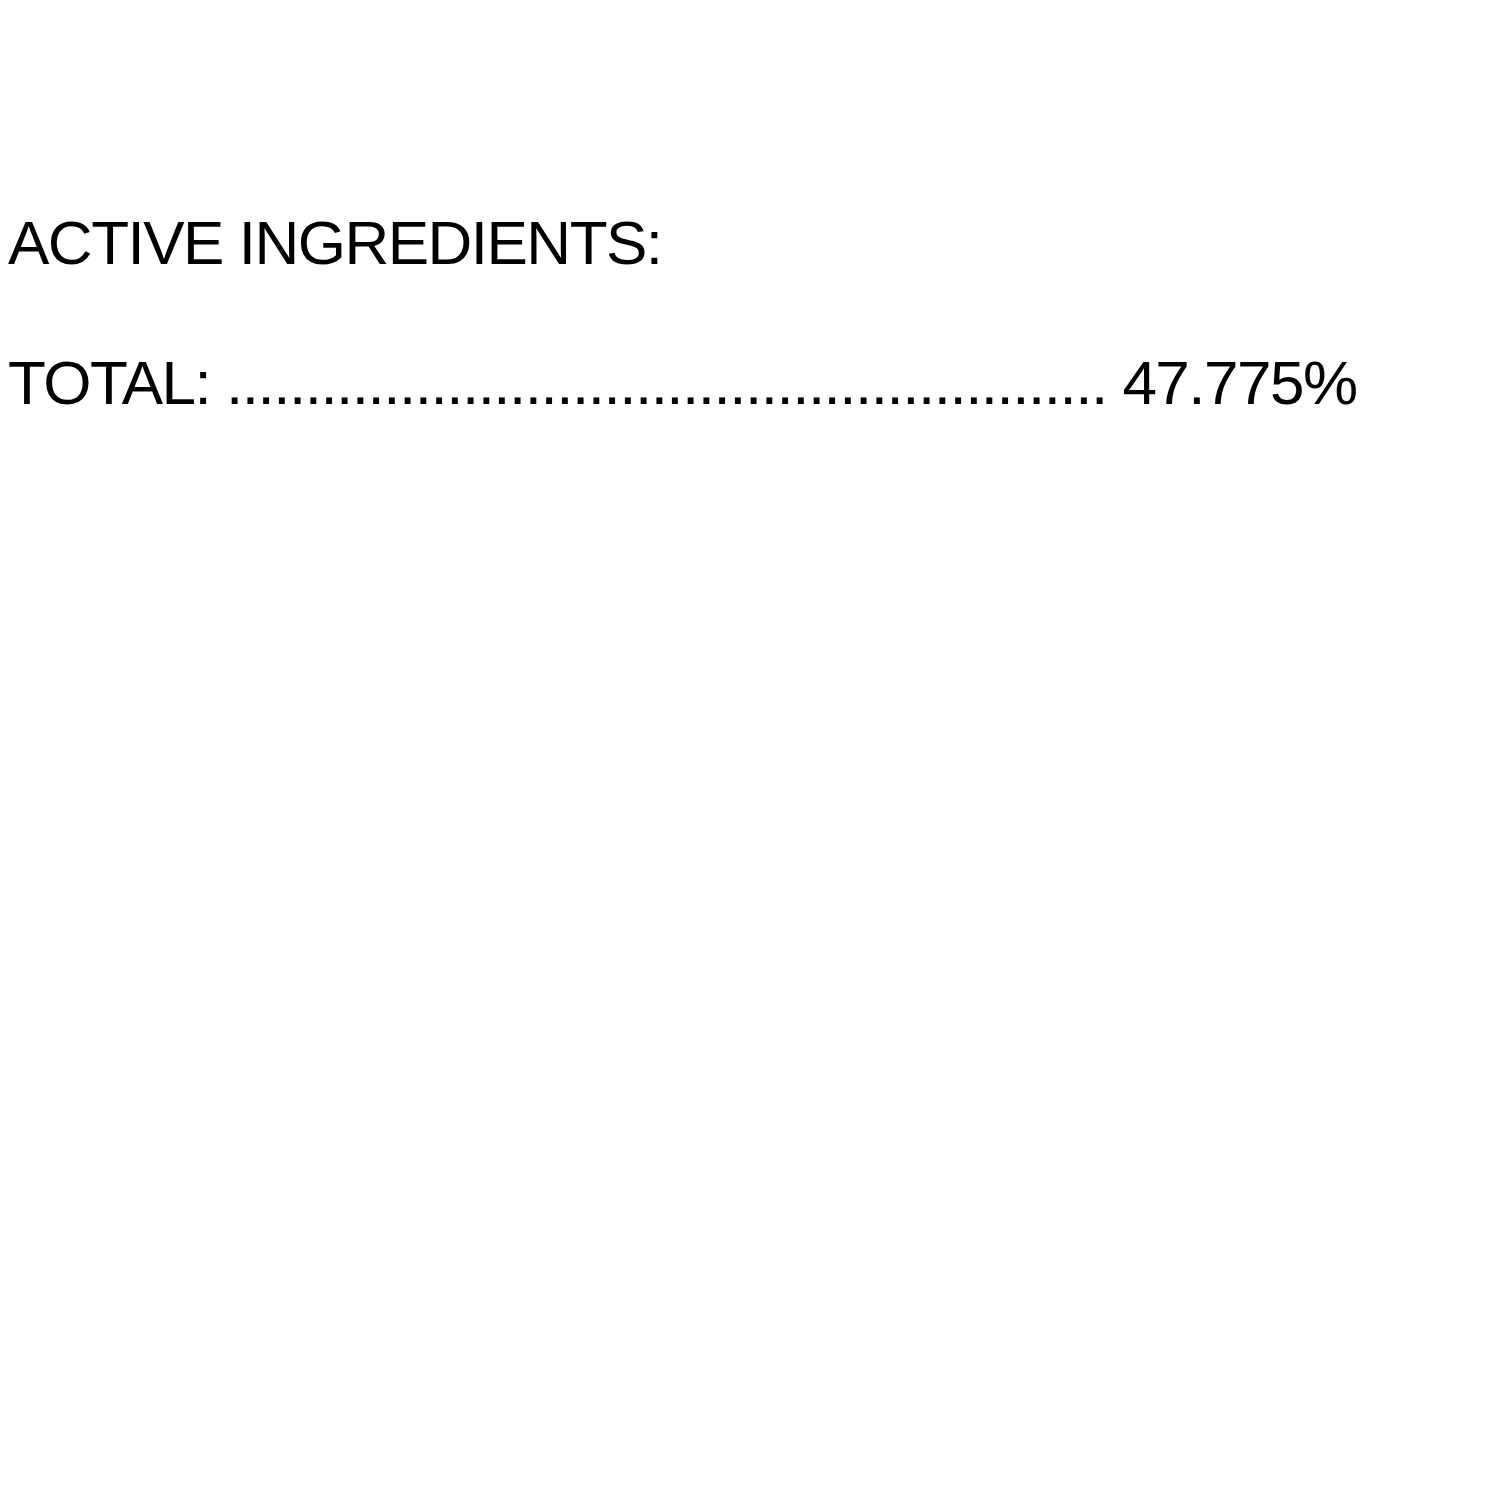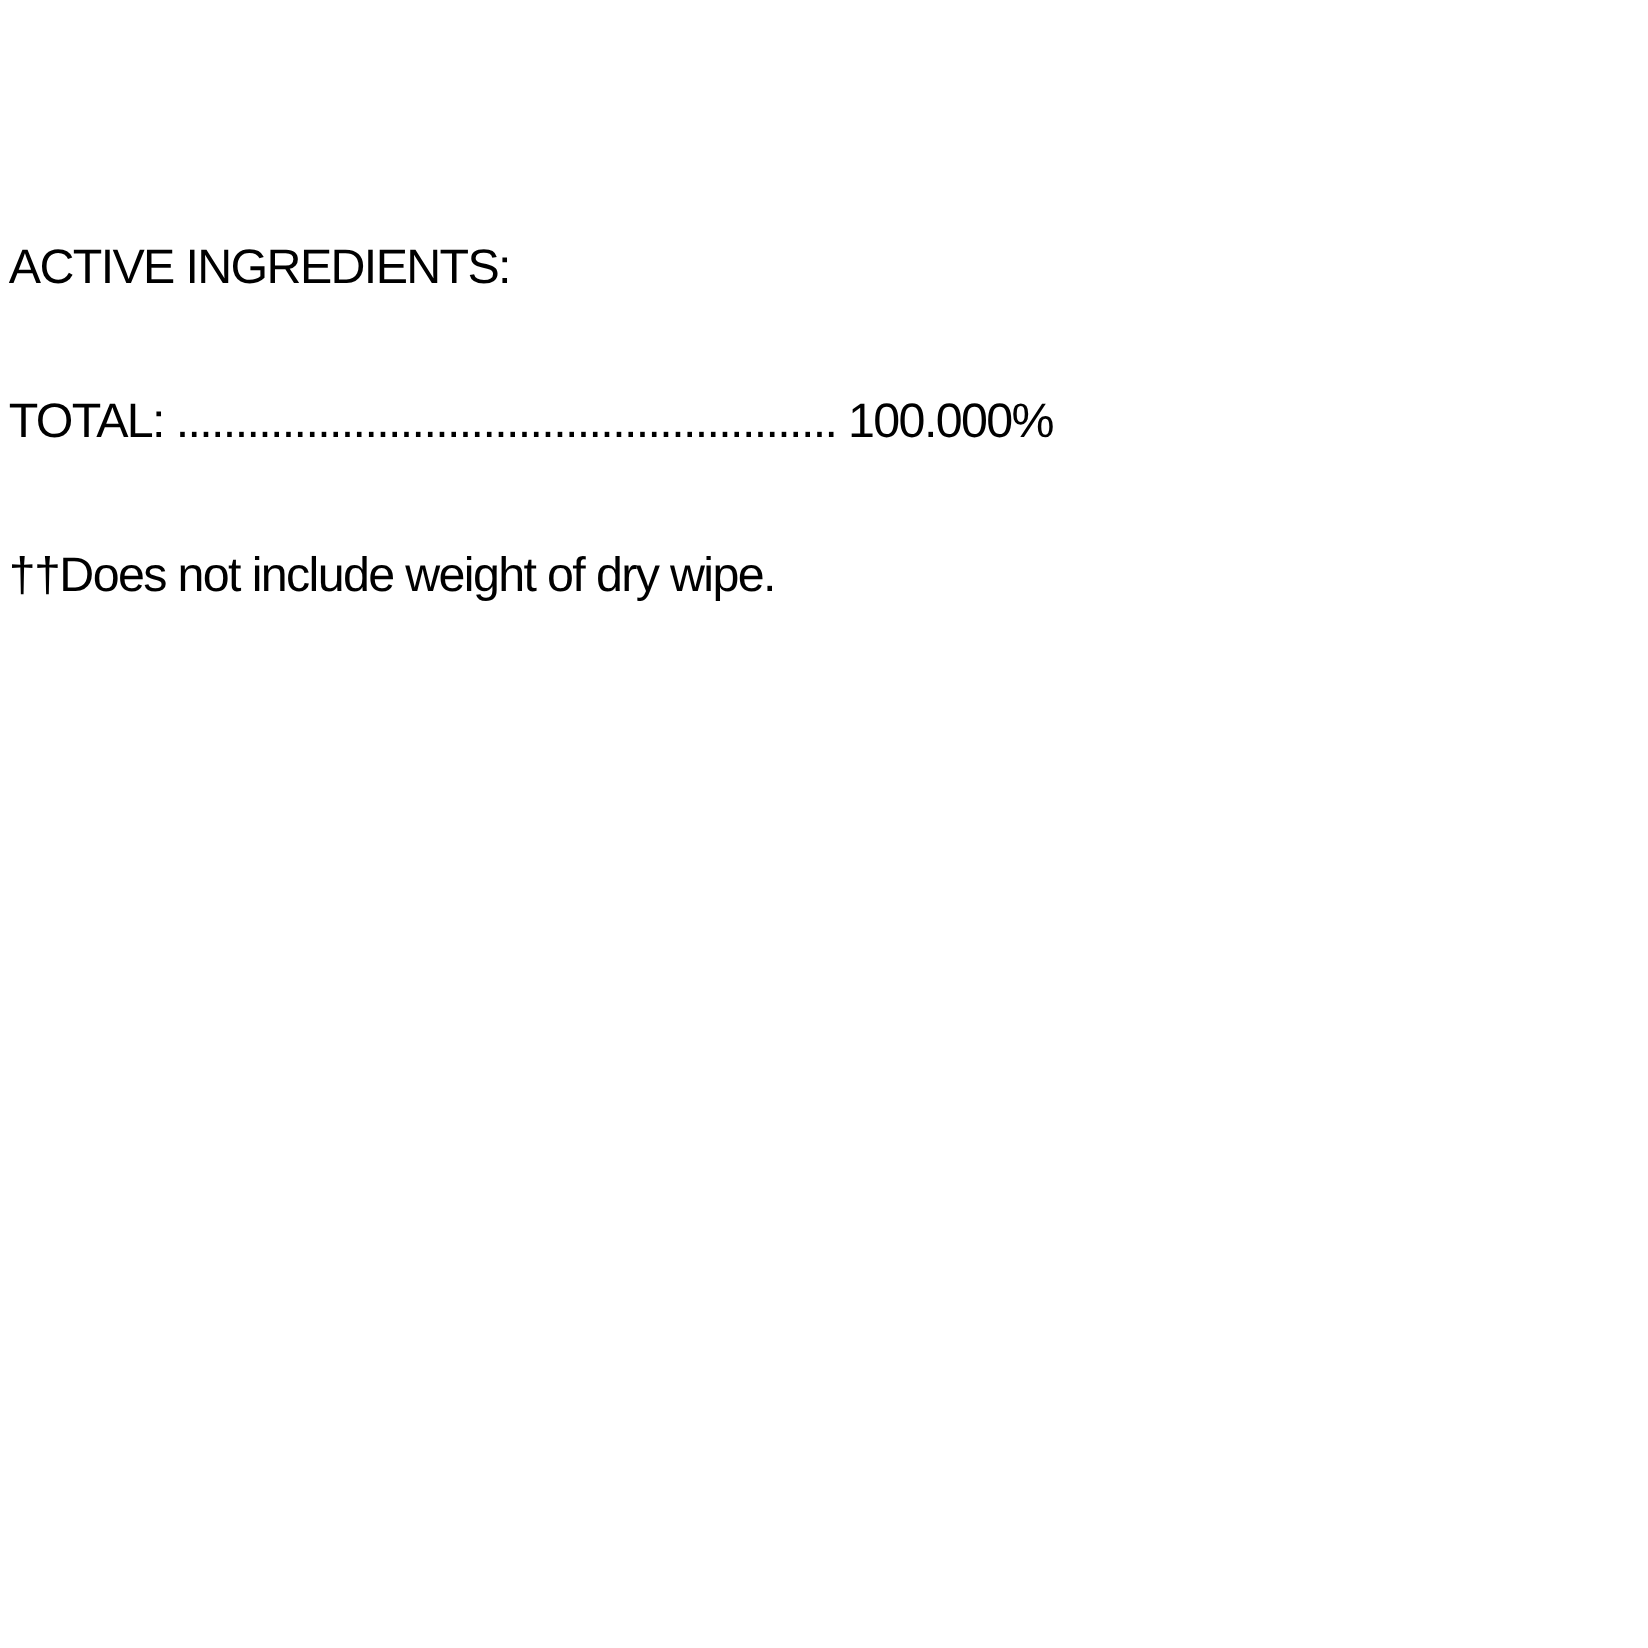--- a/index.html
+++ b/index.html
@@ -16,27 +16,26 @@
     left: 0;
     width: 1498px;
     height: 1498px;
     background: #ffffff;
     box-sizing: border-box;
     padding: 173px 0 0 8px;
     font-family: "Liberation Sans", sans-serif;
     color: #000000;
   }
   .label-line {
-    font-size: 44px;
+    font-size: 62px;
     line-height: 140px;
     letter-spacing: -1.5px;
     white-space: nowrap;
     color: #000000;
   }
 </style>
 </head>
 <body>
 
 <div class="label-panel">
   <div class="label-line">ACTIVE INGREDIENTS:</div>
-  <div class="label-line">TOTAL: ........................................................ 100.000%</div>
-  <div class="label-line">††Does not include weight of dry wipe.</div>
+  <div class="label-line">TOTAL: ........................................................ 47.775%</div>
 </div>
 
 </body></html>

